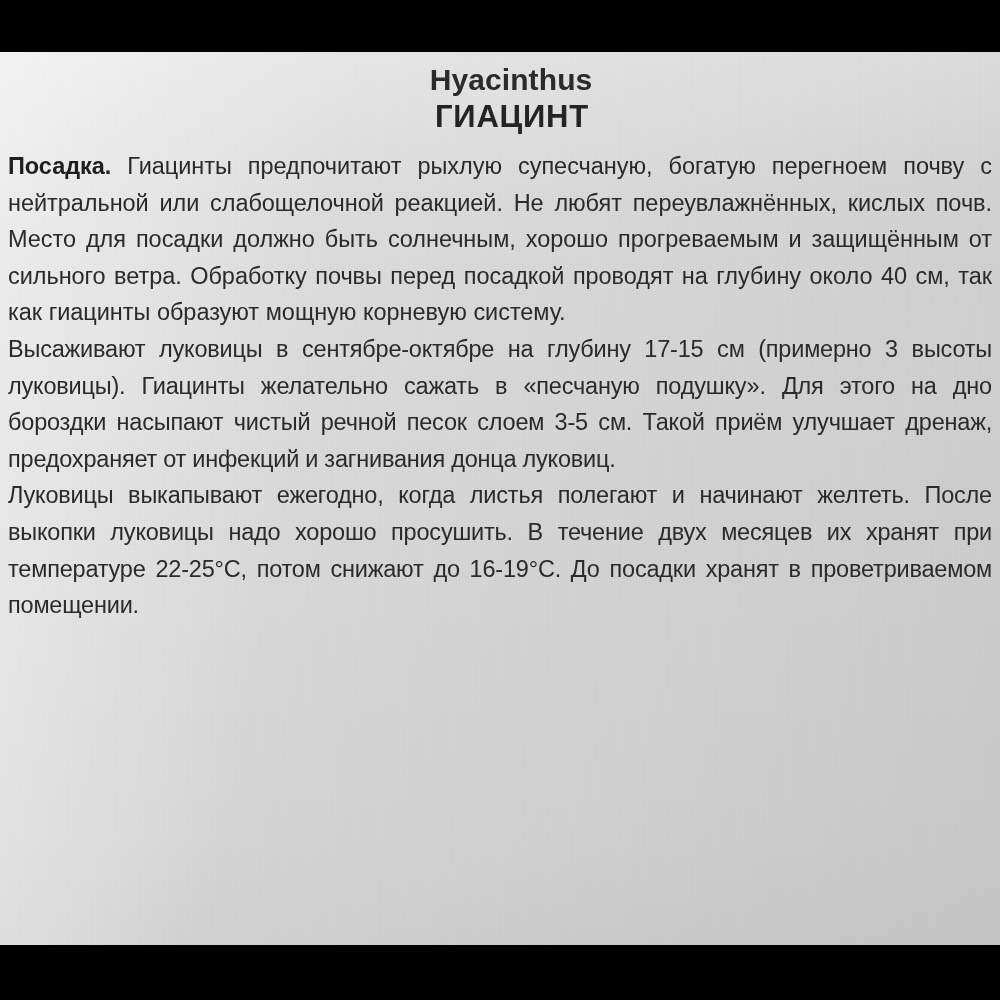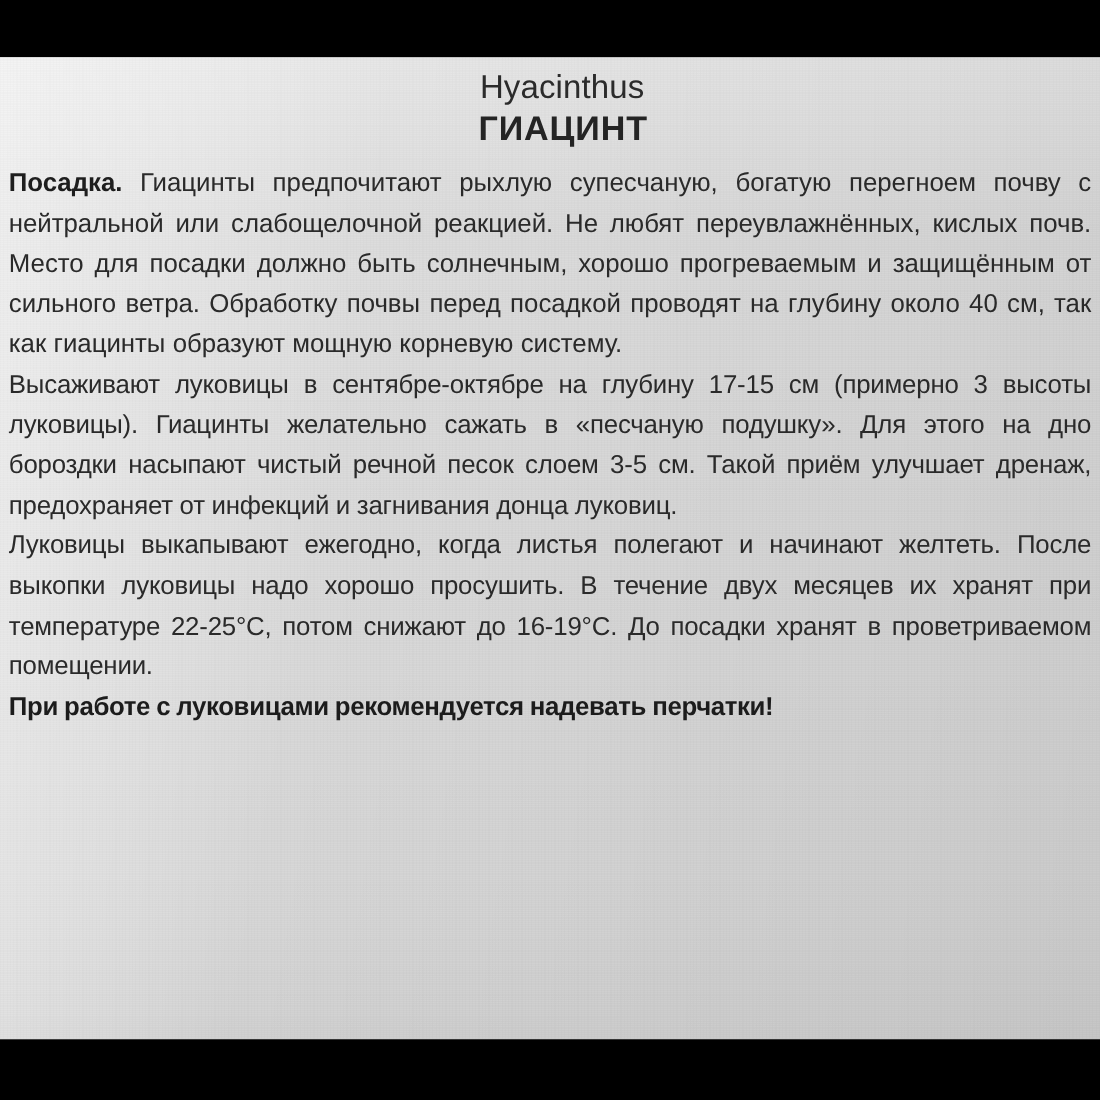--- a/index.html
+++ b/index.html
@@ -64,21 +64,21 @@
   .title-block {
     position: absolute;
     left: 0;
     top: 10px;
     width: 1000px;
     text-align: center;
     z-index: 3;
   }
   .title-latin {
     font-size: 30px;
-    font-weight: 400;
+    font-weight: 700;
     color: #2b2b2b;
     letter-spacing: 0.1px;
     line-height: 36px;
     display: block;
     padding-left: 22px;
   }
   .title-ru {
     font-size: 31px;
     font-weight: 700;
     color: #242424;
@@ -142,21 +142,20 @@
 
 
       <p class="para last-line-natural"><b class="lead">Посадка.</b><span> Гиацинты предпочитают рыхлую супесчаную, богатую перегноем почву с нейтральной или слабощелочной реакцией. Не любят переувлажнённых, кислых почв. Место для посадки должно быть солнечным, хорошо прогреваемым и защищённым от сильного ветра. Обработку почвы перед посадкой проводят на глубину около 40 см, так как гиацинты образуют мощную корневую систему.</span></p>
 
       <p class="para semi-tight last-line-natural"><span>Высаживают луковицы в сентябре-октябре на глубину 17-15 см (примерно 3 высоты луковицы). Гиацинты желательно сажать в «песчаную подушку». Для этого на дно бороздки насыпают чистый речной песок слоем 3-5 см. Такой приём улучшает дренаж, предохраняет от инфекций и загнивания донца луковиц.</span></p>
 
 
       <p class="para semi-tight last-line-natural"><span>Луковицы выкапывают ежегодно, когда листья полегают и начинают желтеть. После выкопки луковицы надо хорошо просушить. В течение двух месяцев их хранят при температуре 22-25°С,  потом снижают до 16-19°С. До посадки хранят в проветриваемом помещении.</span></p>
 
 
-      <p class="para bold-note">При работе с луковицами рекомендуется надевать перчатки!</p>
 
     </div>
 
   </div>
 
   <div class="band-bottom"></div>
 
 </div>
 
 </body></html>

